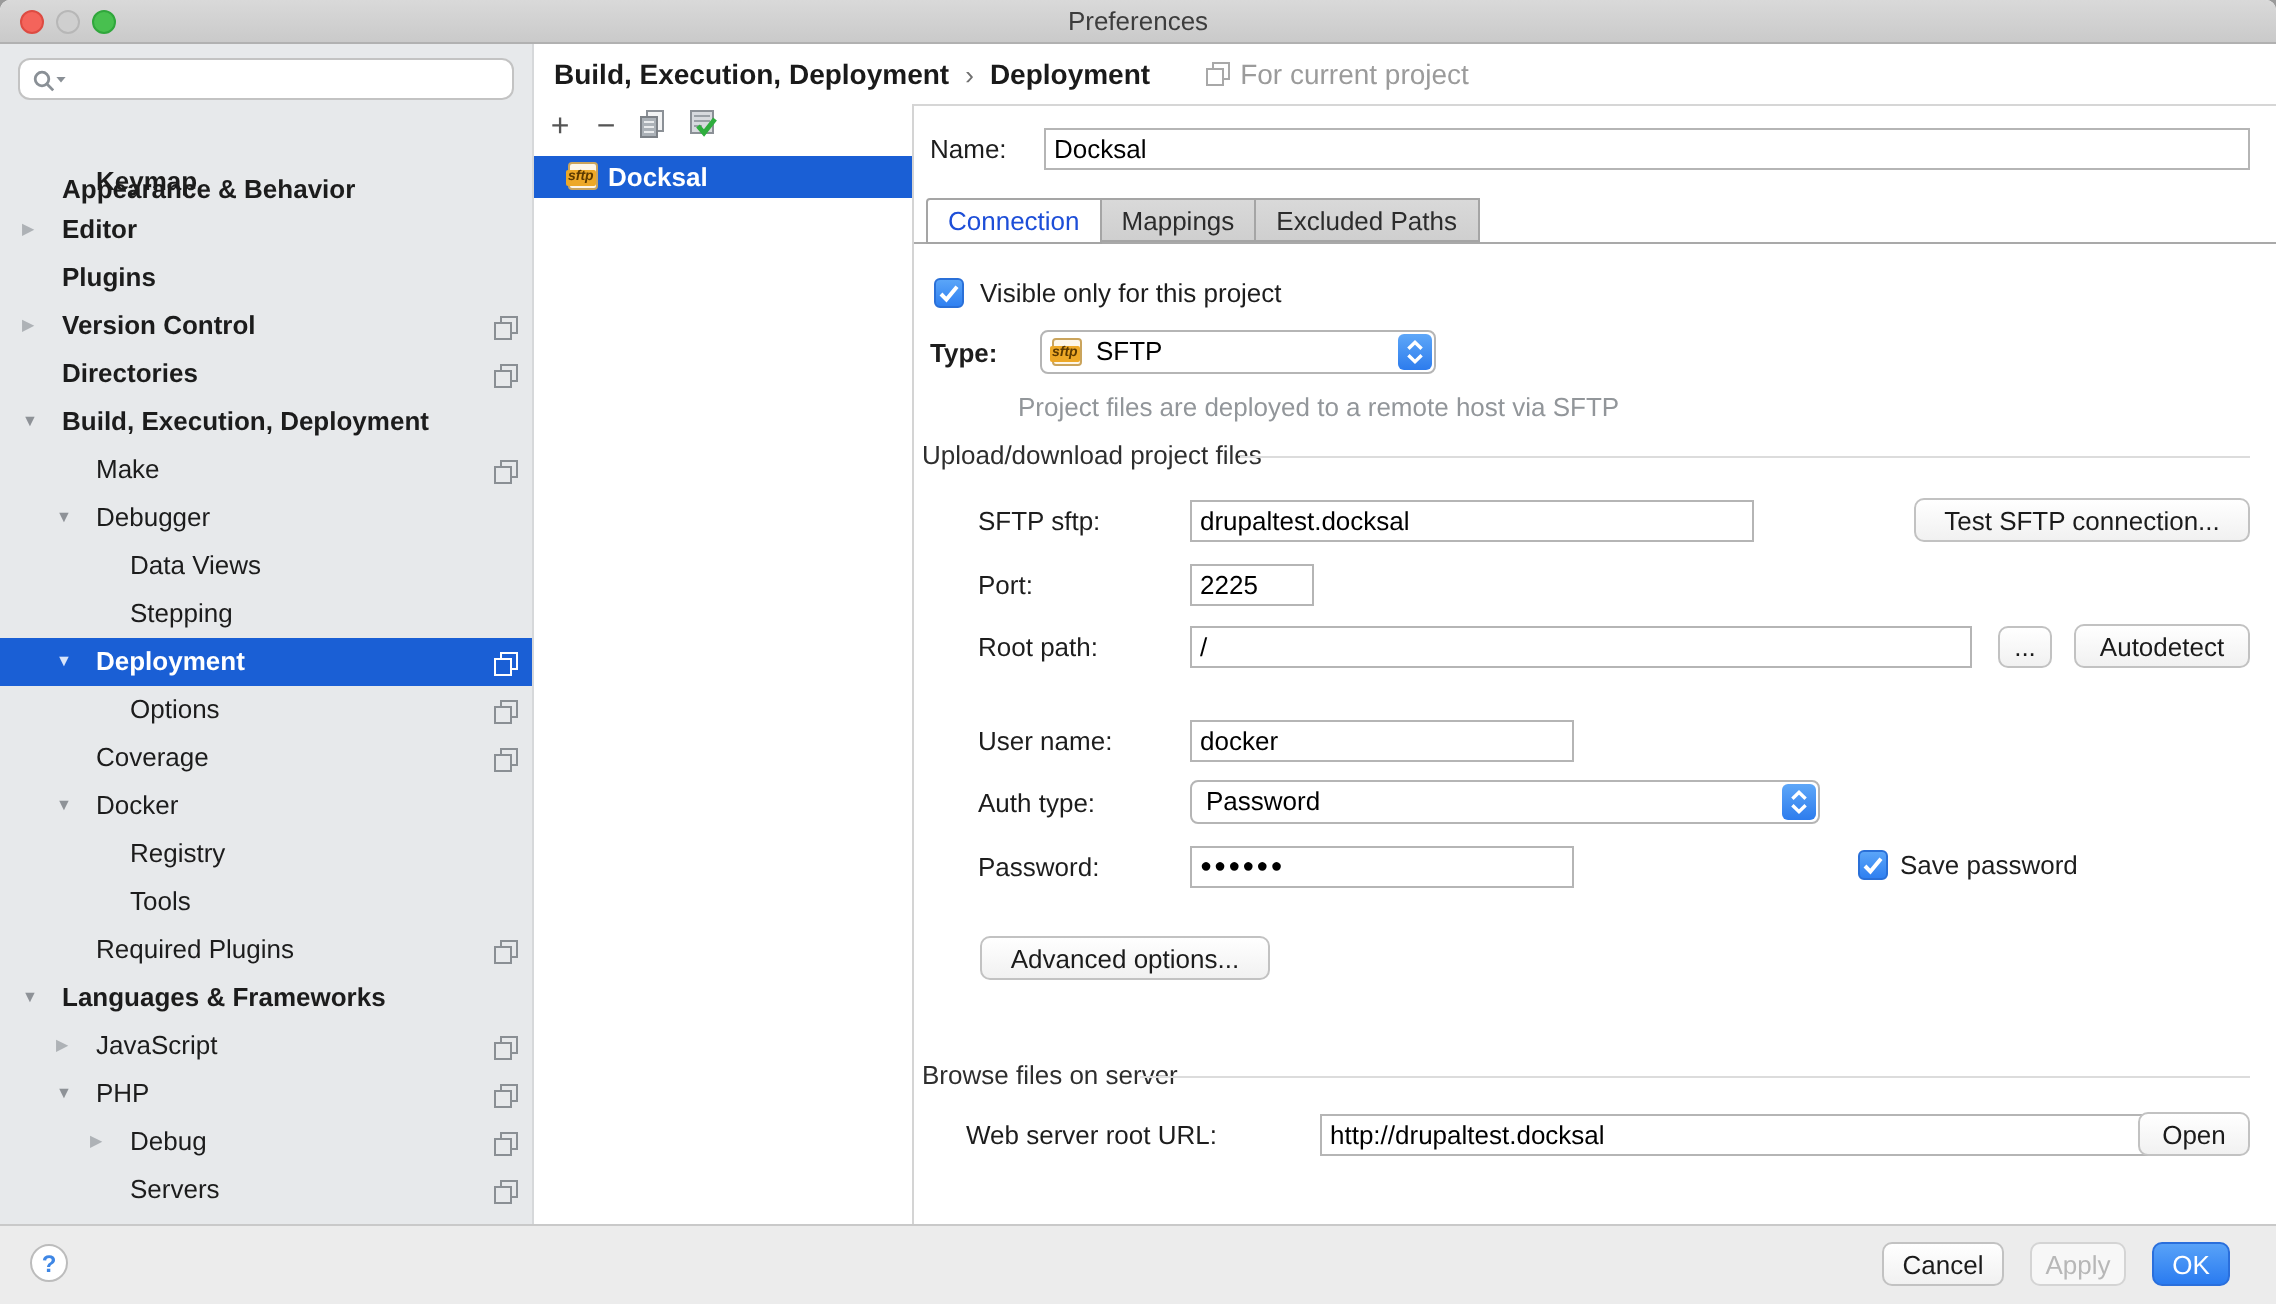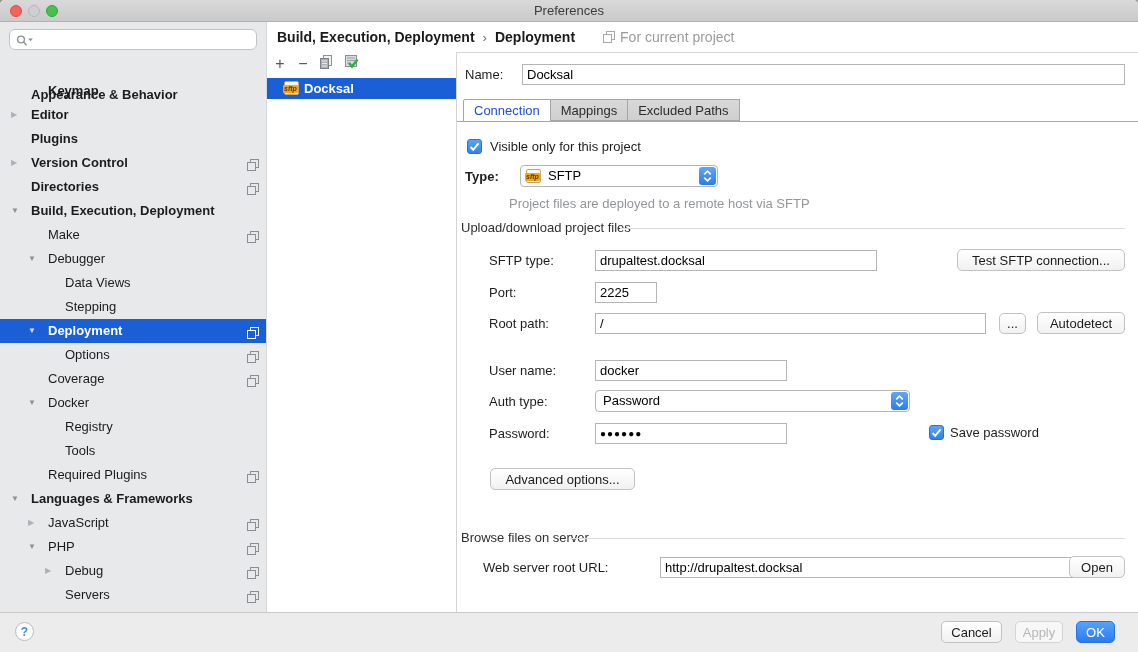--- a/index.html
+++ b/index.html
@@ -303,21 +303,21 @@
           <path d="M2.2 5.4 L5.5 2.2 8.8 5.4" stroke="#fff" stroke-width="1.7" fill="none"></path>
           <path d="M2.2 8.6 L5.5 11.8 8.8 8.6" stroke="#fff" stroke-width="1.7" fill="none"></path>
         </svg>
       </span>
     </div>
     <div class="hint" style="left:509px;top:196px;">Project files are deployed to a remote host via SFTP</div>
 
     <div class="section-lbl" style="left:461px;top:220px;">Upload/download project files</div>
     <div class="hline" style="left:620px;top:228px;width:505px;background:#dcdcdc;"></div>
 
-    <div class="flabel" style="left:489px;top:250px;">SFTP type:</div>
+    <div class="flabel" style="left:489px;top:250px;">SFTP sftp:</div>
     <input class="tinput" style="left: 595px; top: 250px; width: 282px;" type="text" value="drupaltest.docksal">
     <button class="mbtn" style="left:957px;top:249px;width:168px;">Test SFTP connection...</button>
 
     <div class="flabel" style="left:489px;top:282px;">Port:</div>
     <input class="tinput" style="left: 595px; top: 282px; width: 62px;" type="text" value="2225">
 
     <div class="flabel" style="left:489px;top:313px;">Root path:</div>
     <input class="tinput" style="left: 595px; top: 313px; width: 391px;" type="text" value="/">
     <button class="mbtn" style="left:999px;top:313px;width:27px;height:21px;">...</button>
     <button class="mbtn" style="left:1037px;top:312px;width:88px;">Autodetect</button>

